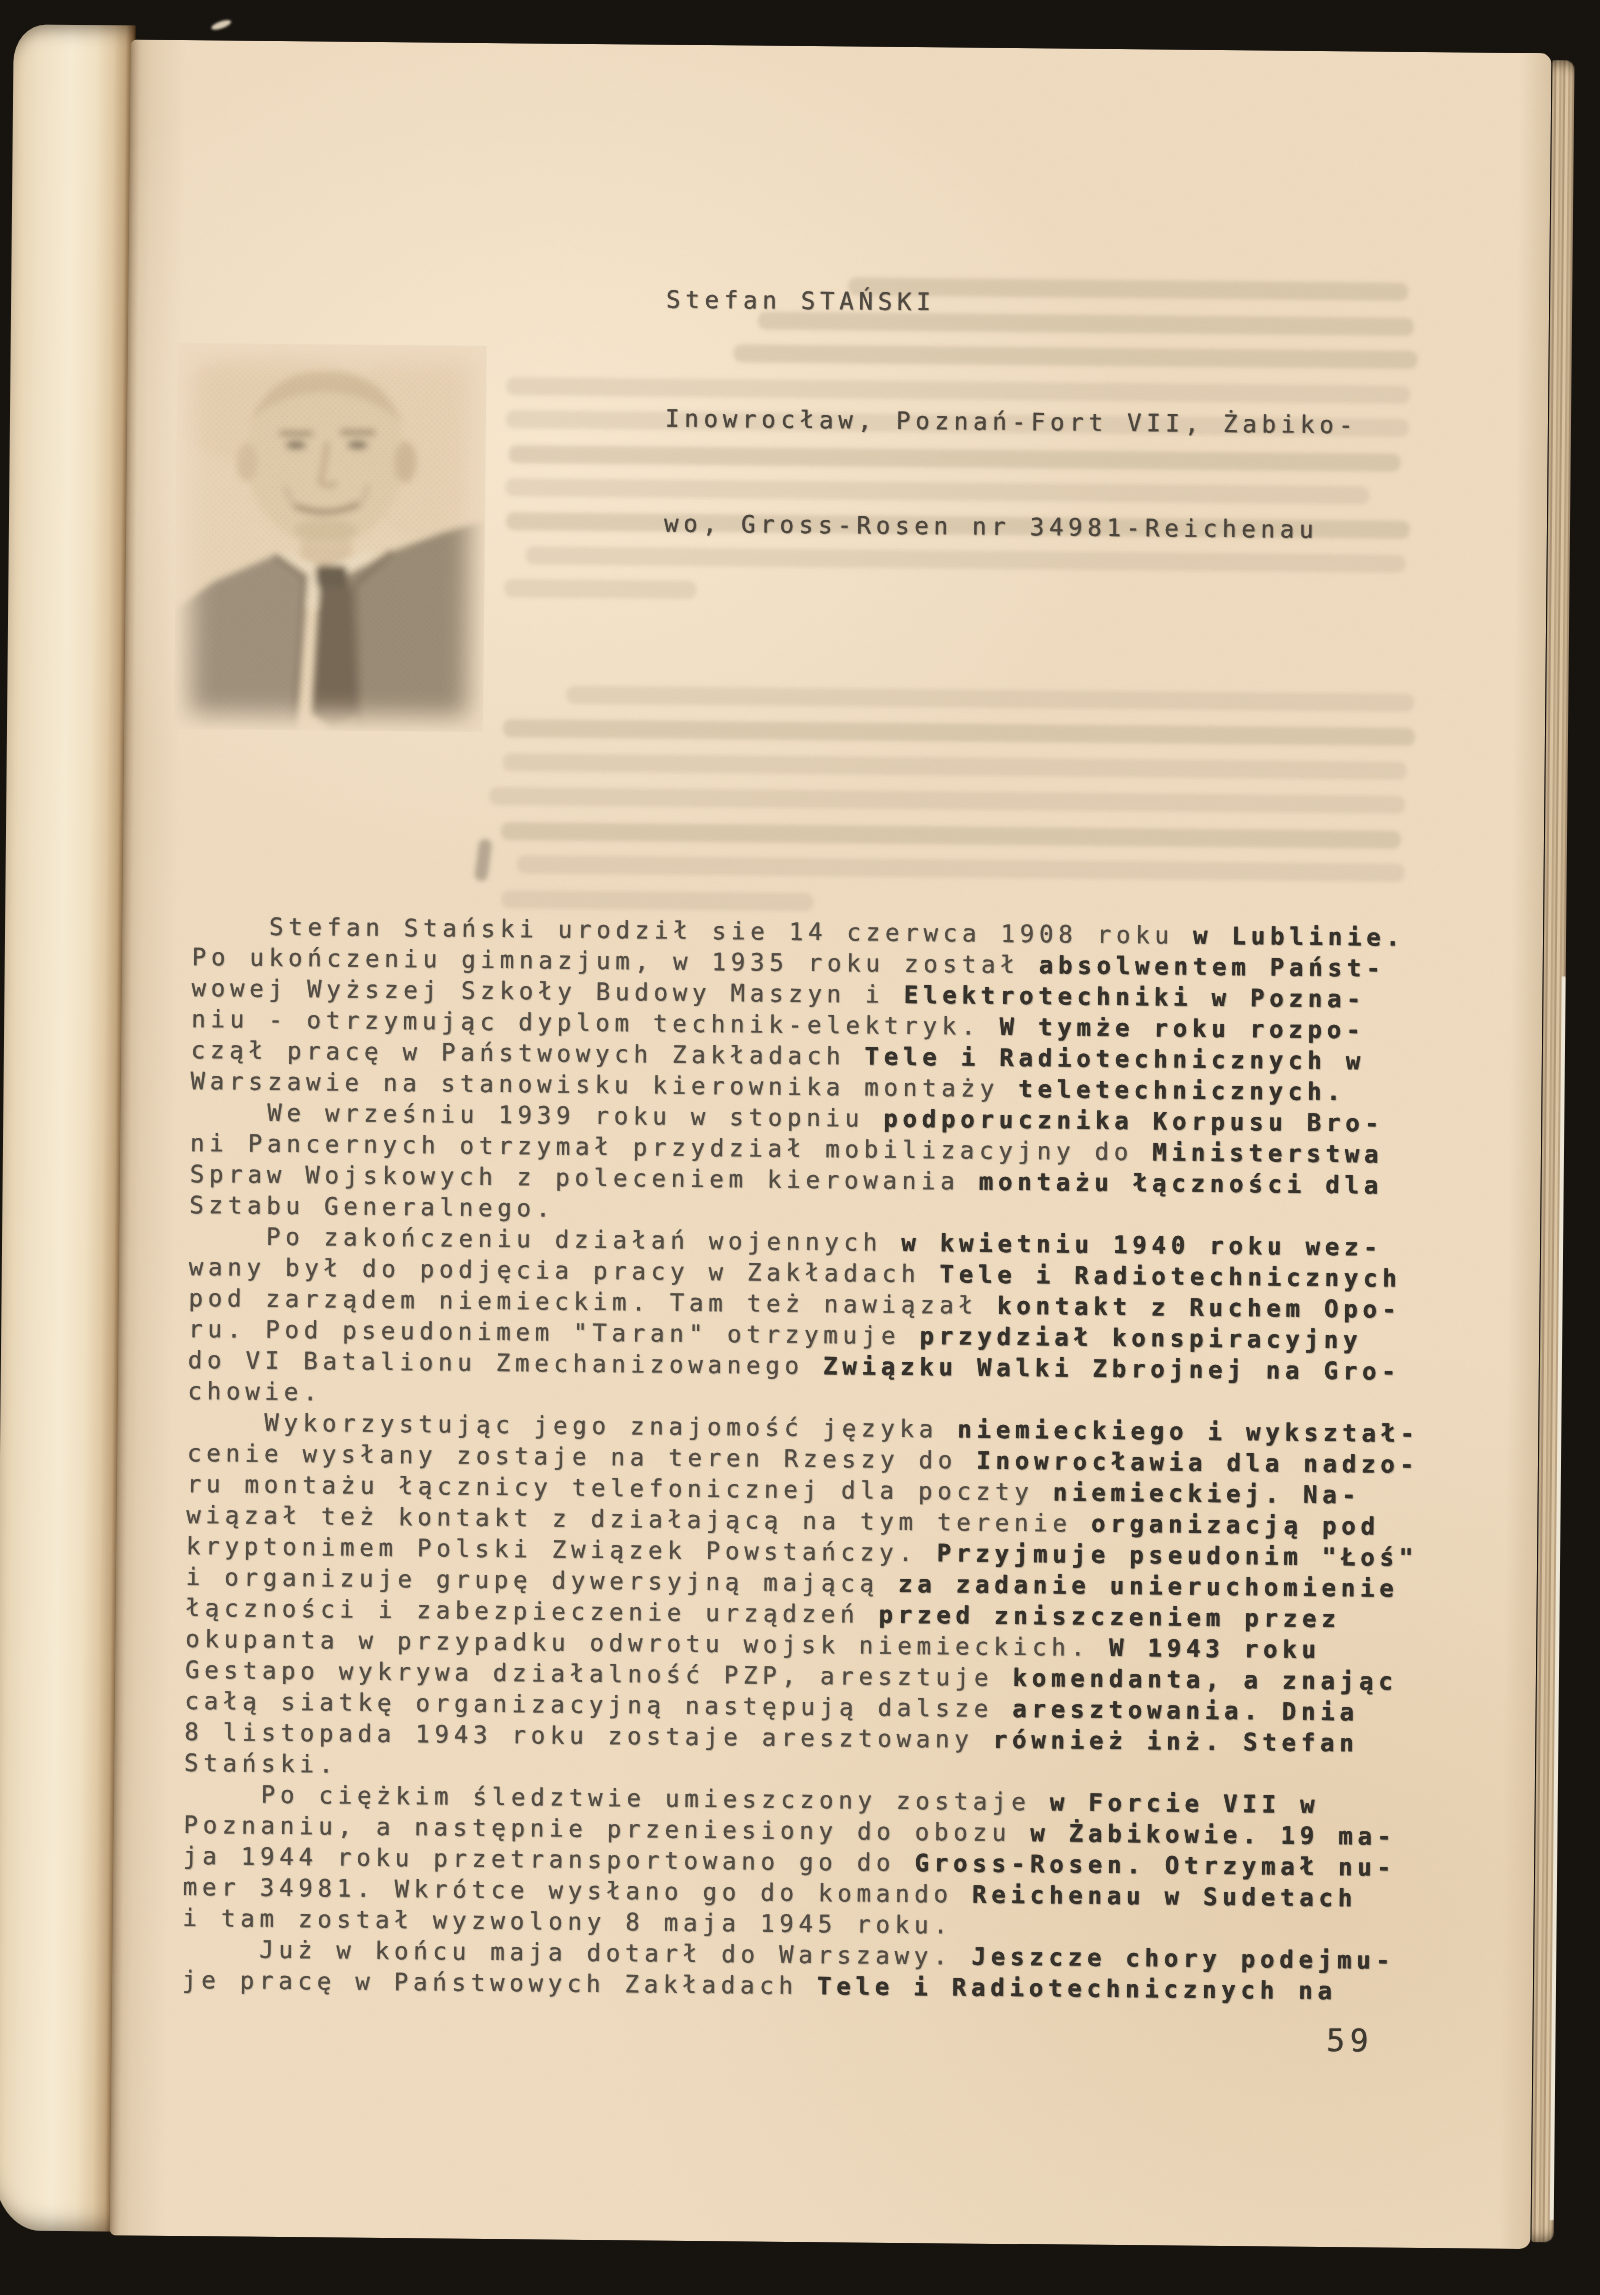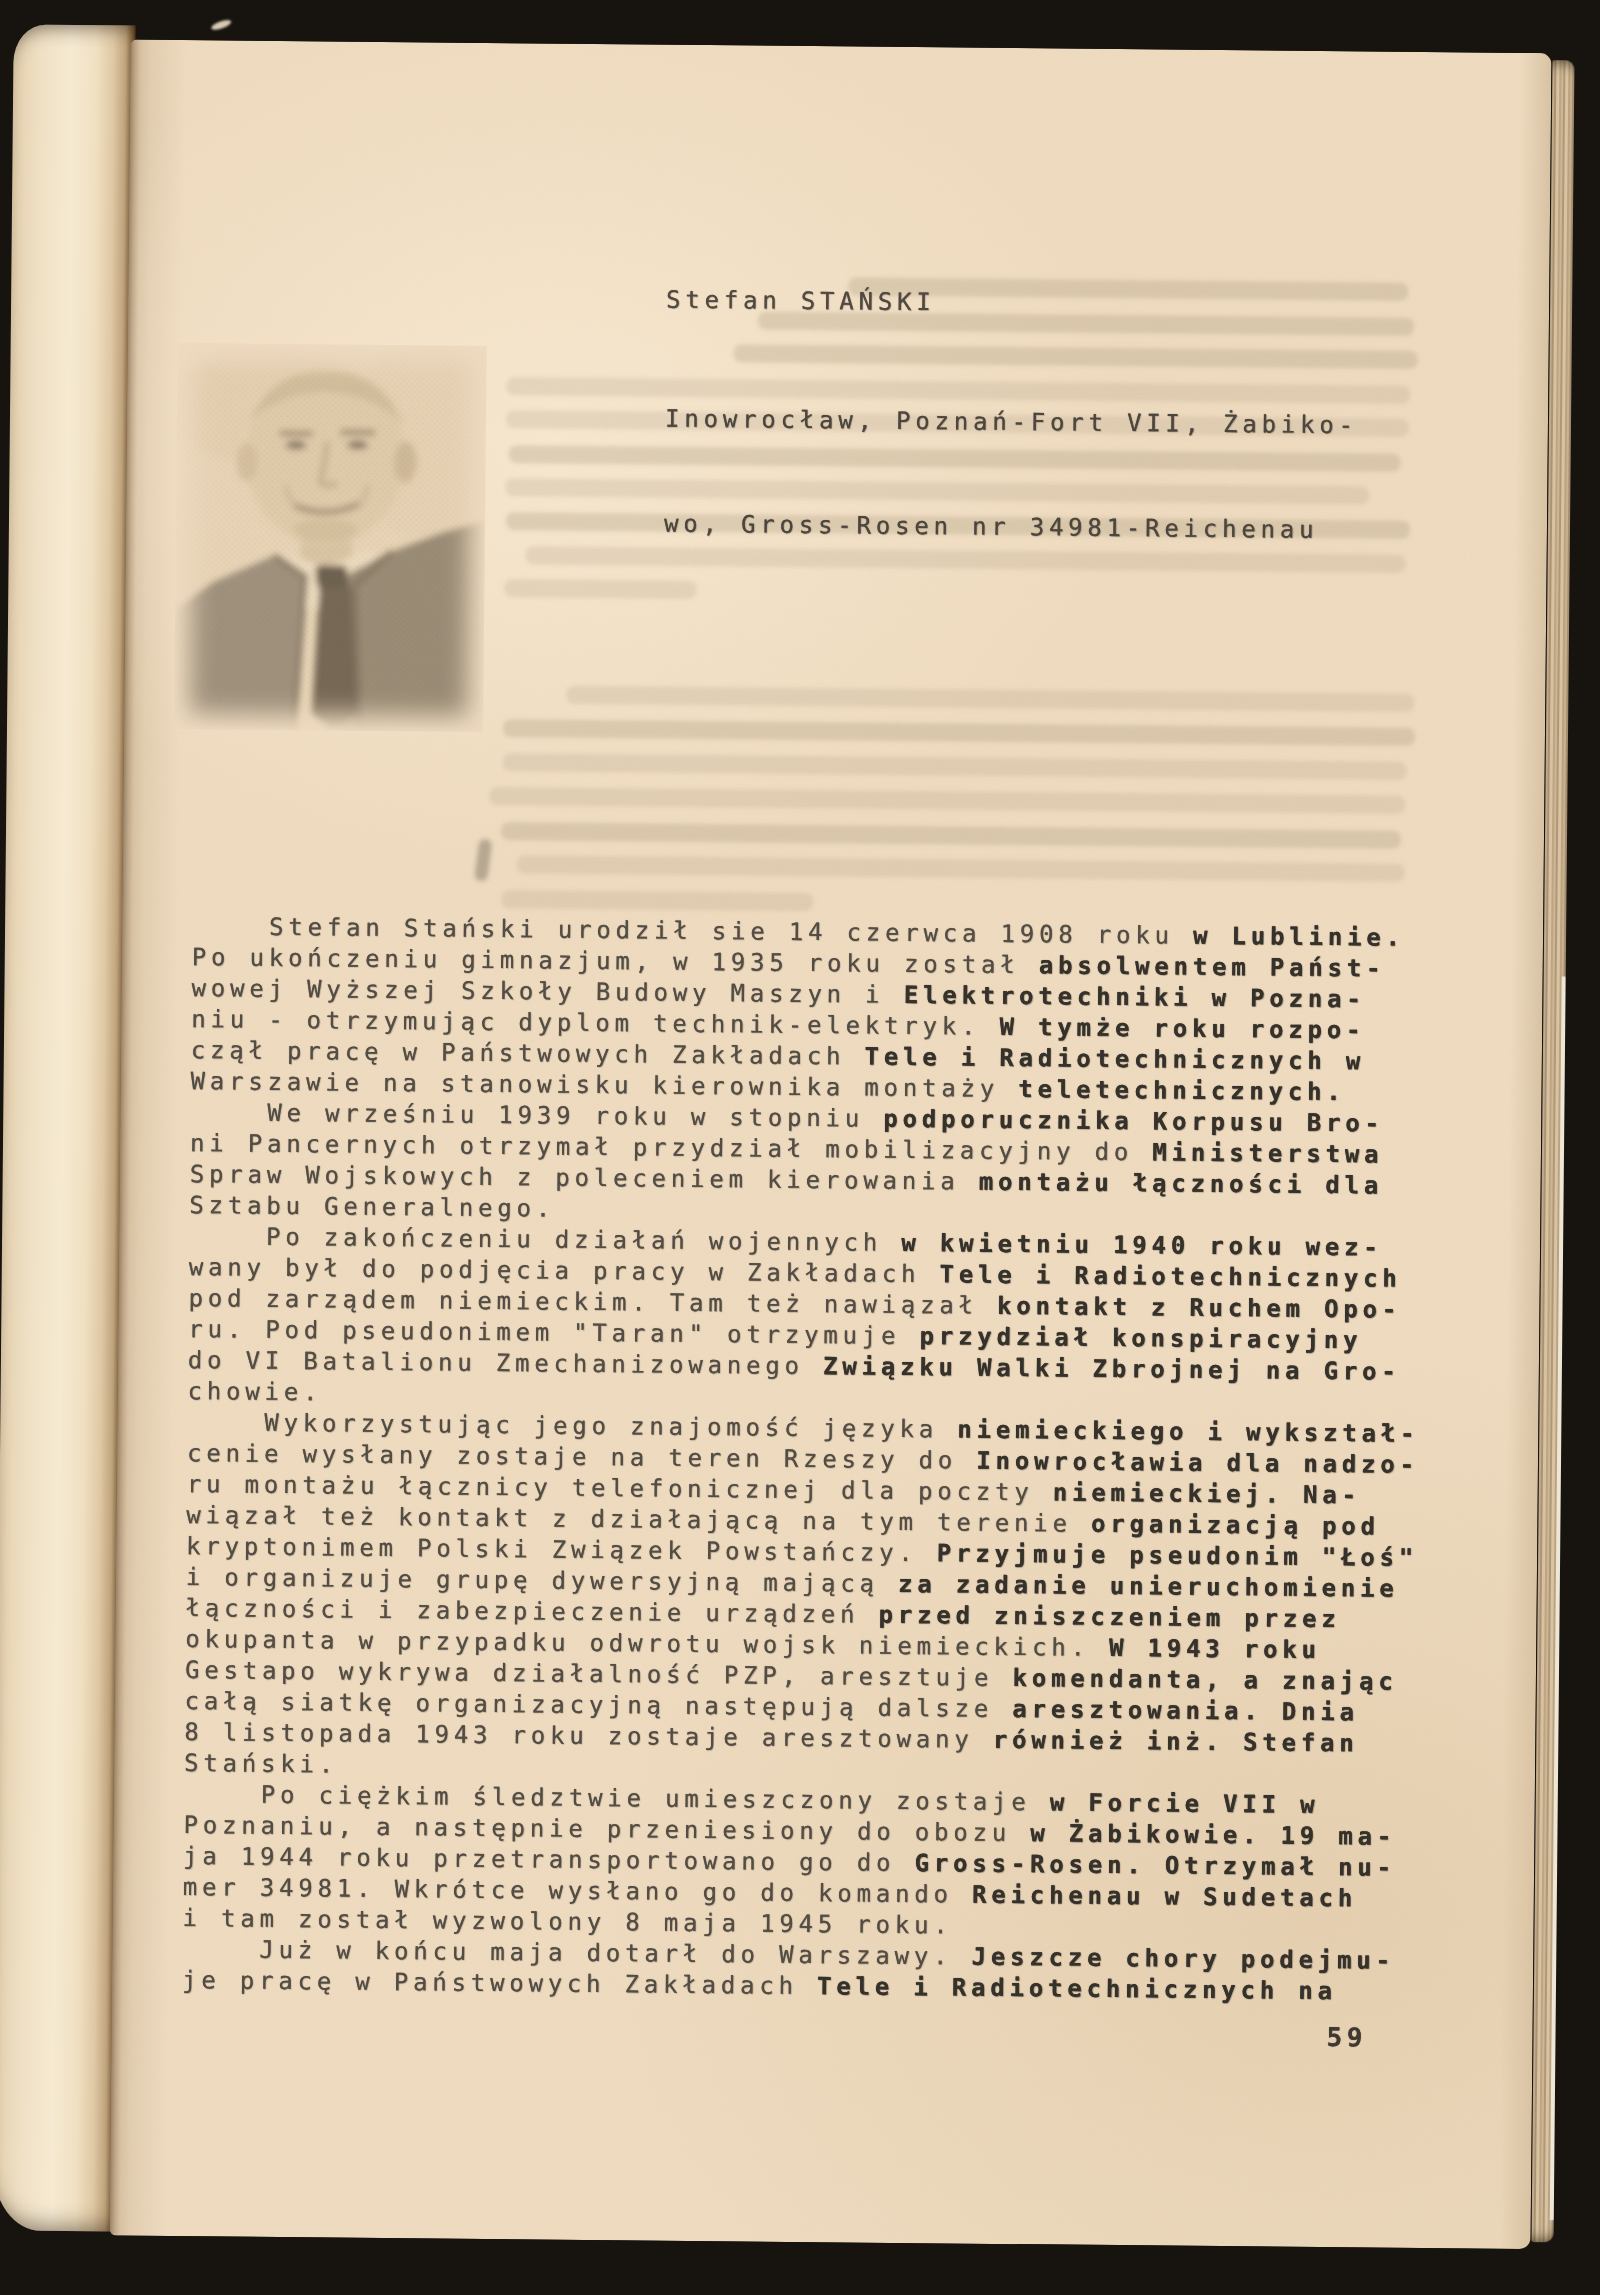--- a/index.html
+++ b/index.html
@@ -79,21 +79,21 @@
   .bio{
     position:absolute;left:190px;top:917px;width:1217px;
     font-size:24px;letter-spacing:4.8px;line-height:31px;
     color:#514b43;
     text-shadow:0 0 0.8px rgba(74,66,56,.75), 0.8px 0.8px 0.8px rgba(74,66,56,.25);
   }
   .bio .line{white-space:pre;height:31px;}
   .bio .b{font-weight:bold;color:#332f29;text-shadow:0 0 0.8px rgba(45,40,33,.9), 0.8px 0.8px 0.8px rgba(45,40,33,.3);}
   .page-num{
     position:absolute;left:1335px;top:2017px;
-    font-size:26px;letter-spacing:4.8px;font-weight:bold;
+    font-size:31px;letter-spacing:4.8px;font-weight:normal;
     color:#3d382f;
     text-shadow:0 0 0.8px rgba(50,45,36,.85);
   }
   
   .stack{
     position:absolute;left:1542px;top:53px;width:21.6px;height:2182px;
     background:repeating-linear-gradient(90deg,
       #cdb694 0 2.4px, #b09778 2.4px 4px, #d9c3a1 4px 7.2px, #bda584 7.2px 8.8px);
     border-radius:2.4px 9.6px 9.6px 3.2px;
     box-shadow:inset 0 11.2px 11.2px -8px rgba(35,25,12,.6), inset 0 -11.2px 11.2px -8px rgba(35,25,12,.6);

